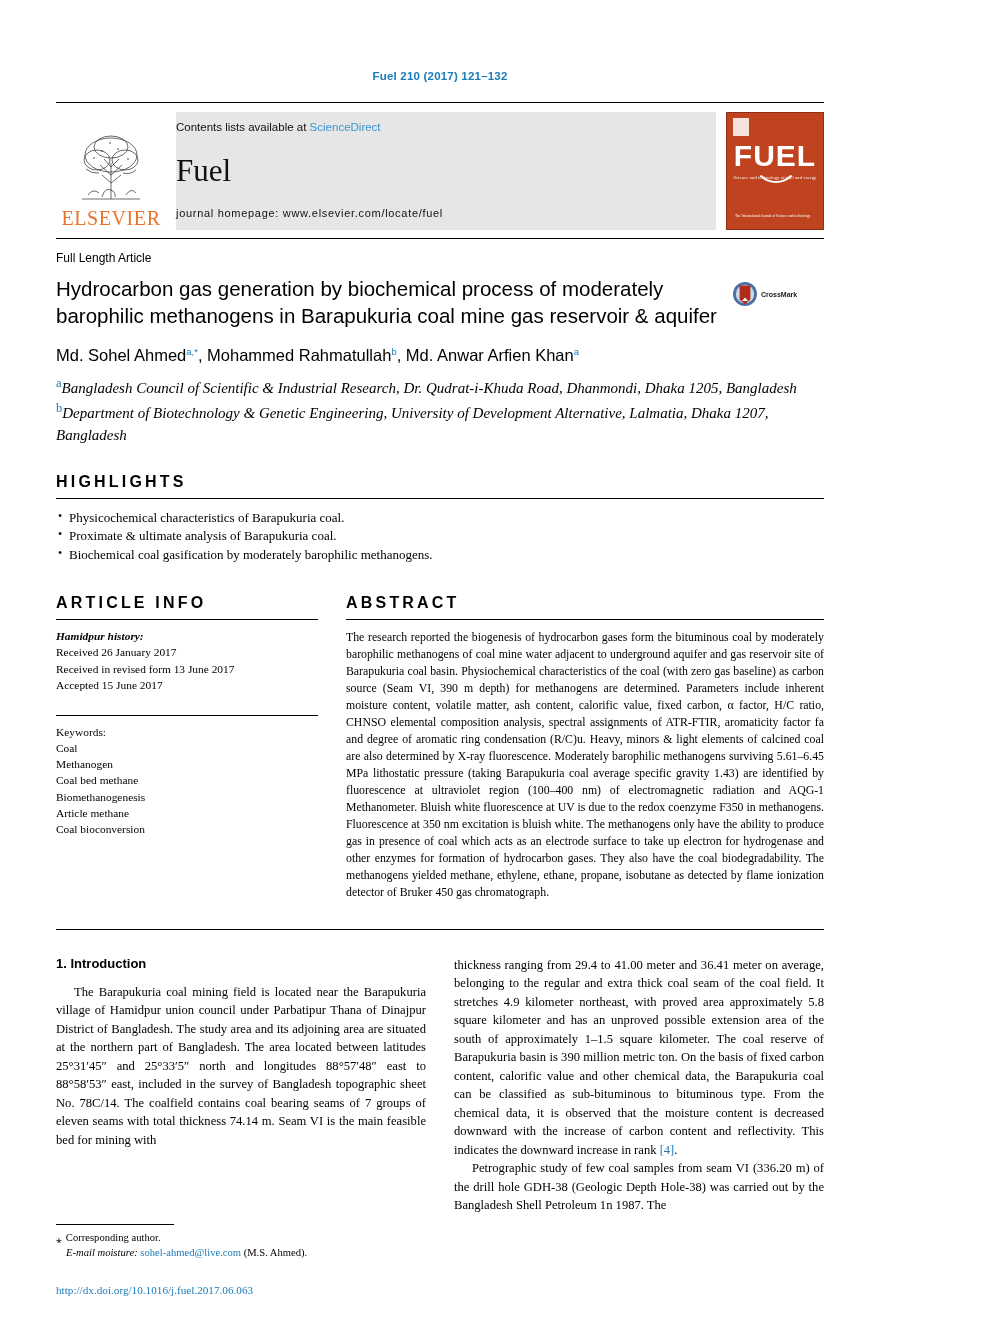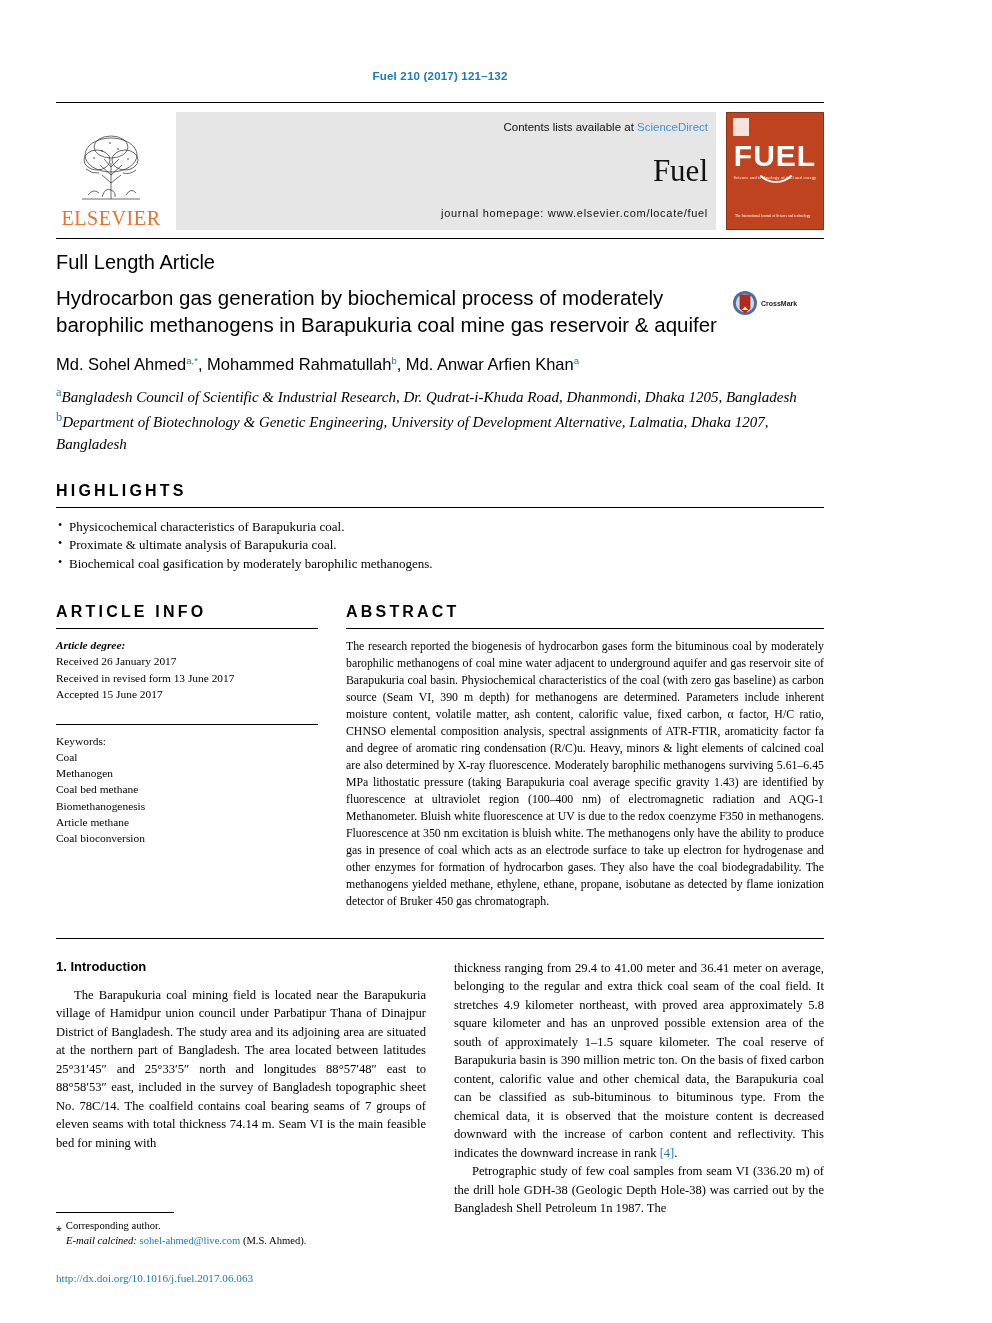--- a/index.html
+++ b/index.html
@@ -62,21 +62,21 @@
     font-weight: normal;
     line-height: 1;
     margin-top: 1px;
   }
   .journal-band {
     flex: 1 1 auto;
     background: #e6e6e6;
     margin: 0 10px;
     display: flex;
     flex-direction: column;
-    align-items: flex-end;
+    align-items: flex-start;
     justify-content: space-between;
     padding: 9px 8px 11px 0;
   }
   .contents-line {
     font-family: "Liberation Sans", sans-serif;
     font-size: 11.5px;
     color: #111;
   }
   .contents-line .sd {
     color: #3a96d2;
@@ -142,21 +142,21 @@
     border-top-color: transparent;
     border-left-color: transparent;
     border-right-color: transparent;
     border-radius: 0 0 42px 42px;
   }
 
   
   .rule-thin { border-top: 1px solid #000; margin-top: 8px; }
   .article-type {
     font-family: "Liberation Sans", sans-serif;
-    font-size: 20px;
+    font-size: 12px;
     margin-top: 12px;
     color: #000;
   }
   .title-row {
     display: flex;
     align-items: flex-start;
     margin-top: 10px;
   }
   .title {
     font-family: "Liberation Sans", sans-serif;
@@ -249,21 +249,21 @@
   .abs-copy {
     font-size: 11.4px;
     text-align: right;
     margin-top: 7px;
   }
 
   
   .body-rule { border-top: 1px solid #000; margin-top: 28px; }
   .columns {
     display: flex;
-    margin-top: 20px;
+    margin-top: 26px;
     gap: 28px;
   }
   .col { flex: 1 1 0; }
   .h2 {
     font-family: "Liberation Sans", sans-serif;
     font-size: 13px;
     font-weight: bold;
     margin: 0 0 12px 0;
   }
   .para {
@@ -275,21 +275,21 @@
     text-indent: 18px;
   }
   .para.cont { text-indent: 0; }
   .para + .para { margin-top: 0; }
   .link { color: #1a7bb9; }
 
   
   .footnote-area {
     position: absolute;
     left: 56px;
-    bottom: 36px;
+    bottom: 24px;
     width: 420px;
   }
   .fn-rule {
     border-top: 1px solid #000;
     width: 118px;
     margin-bottom: 5px;
   }
   .fn-line {
     font-size: 10.6px;
     line-height: 1.5;
@@ -399,21 +399,21 @@
       <li>Biochemical coal gasification by moderately barophilic methanogens.</li>
     </ul>
   </div>
 
   <div class="info-abstract">
 
     <div class="col-info">
       <div class="section-head">ARTICLE INFO</div>
       <div class="block-rule"></div>
       <div class="info-body">
-        <div class="lbl">Article degree:</div>
+        <div class="lbl">Hamidpur history:</div>
         <div>Received 26 January 2017</div>
         <div>Received in revised form 13 June 2017</div>
         <div>Accepted 15 June 2017</div>
       </div>
       <div class="kw-rule"></div>
       <div class="kw-body">
         <div class="lbl">Keywords:</div>
         <div>Coal</div>
         <div>Methanogen</div>
         <div>Coal bed methane</div>
@@ -442,21 +442,21 @@
       <p class="para">Petrographic study of few coal samples from seam VI (336.20 m) of the drill hole GDH-38 (Geologic Depth Hole-38) was carried out by the Bangladesh Shell Petroleum 1n 1987. The</p>
     </div>
   </div>
 
   <div class="footnote-area">
     <div class="fn-rule"></div>
     <div class="fn-line">
       <span class="star">⁎</span><span>Corresponding author.</span>
     </div>
     <div class="fn-line">
-      <span class="fn-email-label">E-mail calcined:</span>
+      <span class="fn-email-label">E-mail moisture:</span>
       <span class="link">sohel-ahmed@live.com</span>
       <span>(M.S. Ahmed).</span>
     </div>
     <div class="doi-block">
       <div class="doi-line">http://dx.doi.org/10.1016/j.fuel.2017.06.063</div>
     </div>
   </div>
 
 </div>
 

